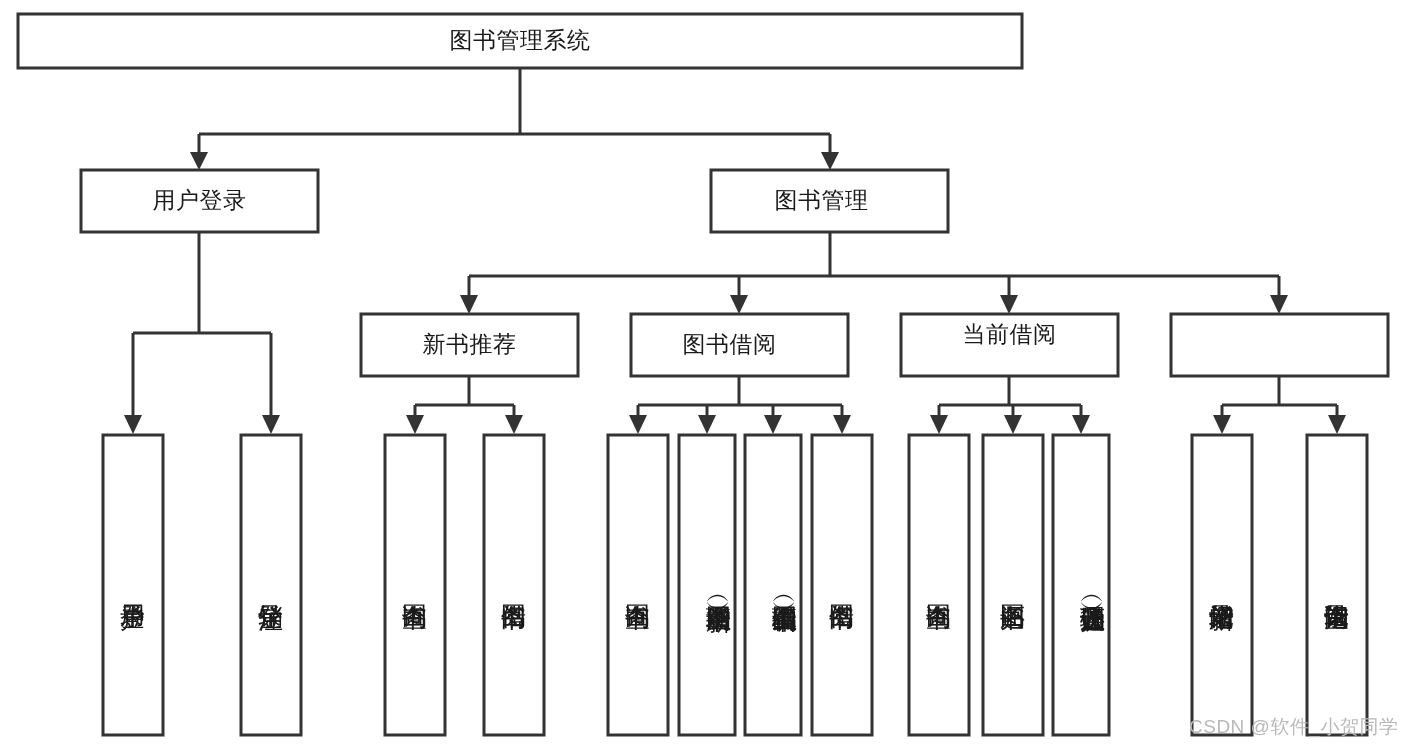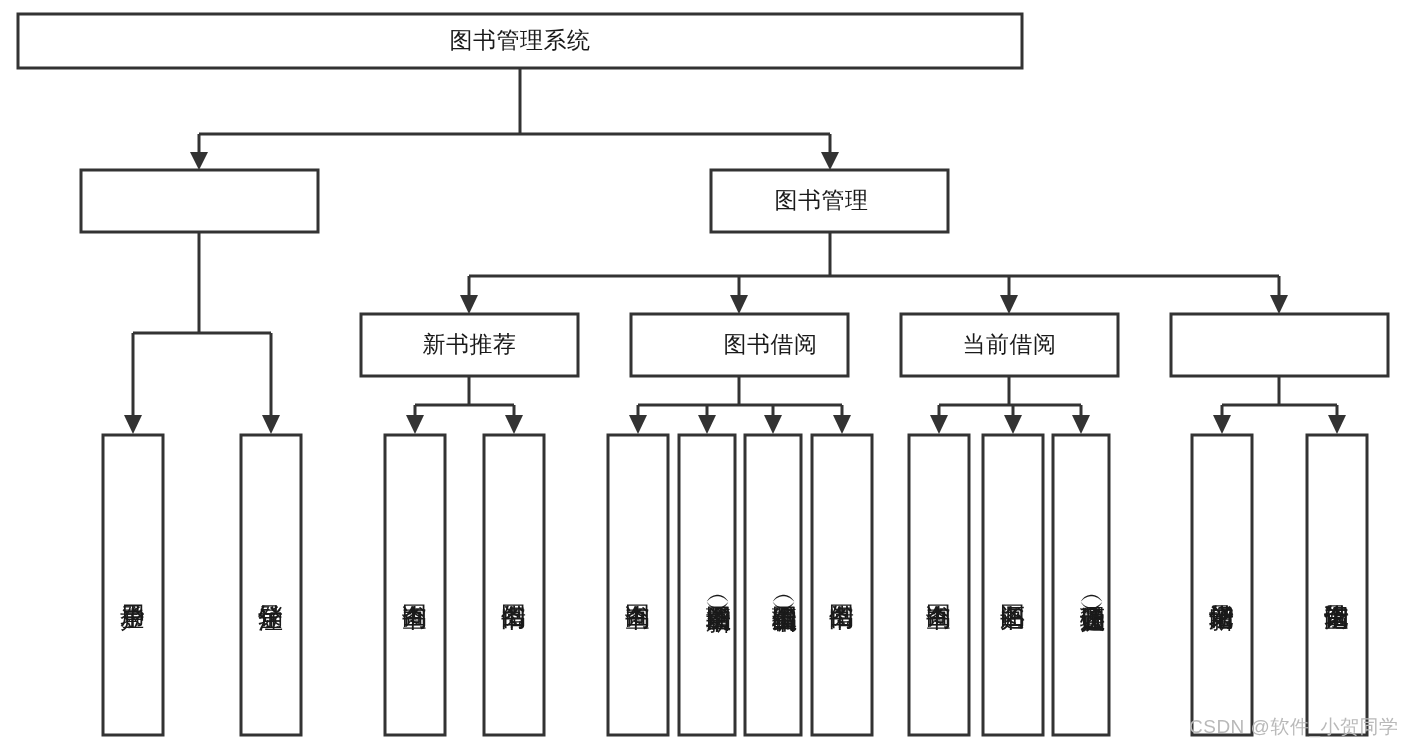--- a/index.html
+++ b/index.html
@@ -186,25 +186,26 @@
     <rect class="node-rect" x="909" y="435" width="60" height="300"></rect>
     <rect class="node-rect" x="983" y="435" width="60" height="300"></rect>
     <rect class="node-rect" x="1053" y="435" width="56" height="300"></rect>
 
     <rect class="node-rect" x="1192" y="435" width="60" height="300"></rect>
     <rect class="node-rect" x="1307" y="435" width="60" height="300"></rect>
   </svg>
 
   <div class="node-label-h" style="left:18px; top:14px; width:1004px; height:54px;">图书管理系统</div>
 
+  <div class="node-label-h" style="left:81px; top:170px; width:237px; height:62px;">用户登录</div>
   <div class="node-label-h" style="left:711px; top:170px; width:221px; height:62px;">图书管理</div>
 
   <div class="node-label-h" style="left:361px; top:314px; width:217px; height:62px;">新书推荐</div>
-  <div class="node-label-h" style="left:662px; top:314px; width:197px; height:62px;padding-left:10px;">图书借阅</div>
-  <div class="node-label-h" style="left:901px; top:314px; width:217px; height:62px;">当前借阅</div>
+  <div class="node-label-h" style="left:631px; top:314px; width:197px; height:62px;">图书借阅</div>
+  <div class="node-label-h" style="left:901px; top:304px; width:217px; height:62px;">当前借阅</div>
 
   <div class="node-label-v v-center" style="left:103px; top:443px; width:60px; height:284px;">用户登录</div>
   <div class="node-label-v v-center" style="left:241px; top:443px; width:60px; height:284px;">注销登录</div>
 
   <div class="node-label-v v-center" style="left:385px; top:443px; width:60px; height:284px;">查询图书</div>
   <div class="node-label-v v-center" style="left:484px; top:443px; width:60px; height:284px;">借阅图书</div>
 
   <div class="node-label-v v-center" style="left:608px; top:443px; width:60px; height:284px;">查询图书</div>
   <div class="node-label-v" style="left:679px; top:443px; width:56px; height:288px;">新增图书（管理员）</div>
   <div class="node-label-v" style="left:745px; top:443px; width:56px; height:288px;">编辑图书（管理员）</div>

